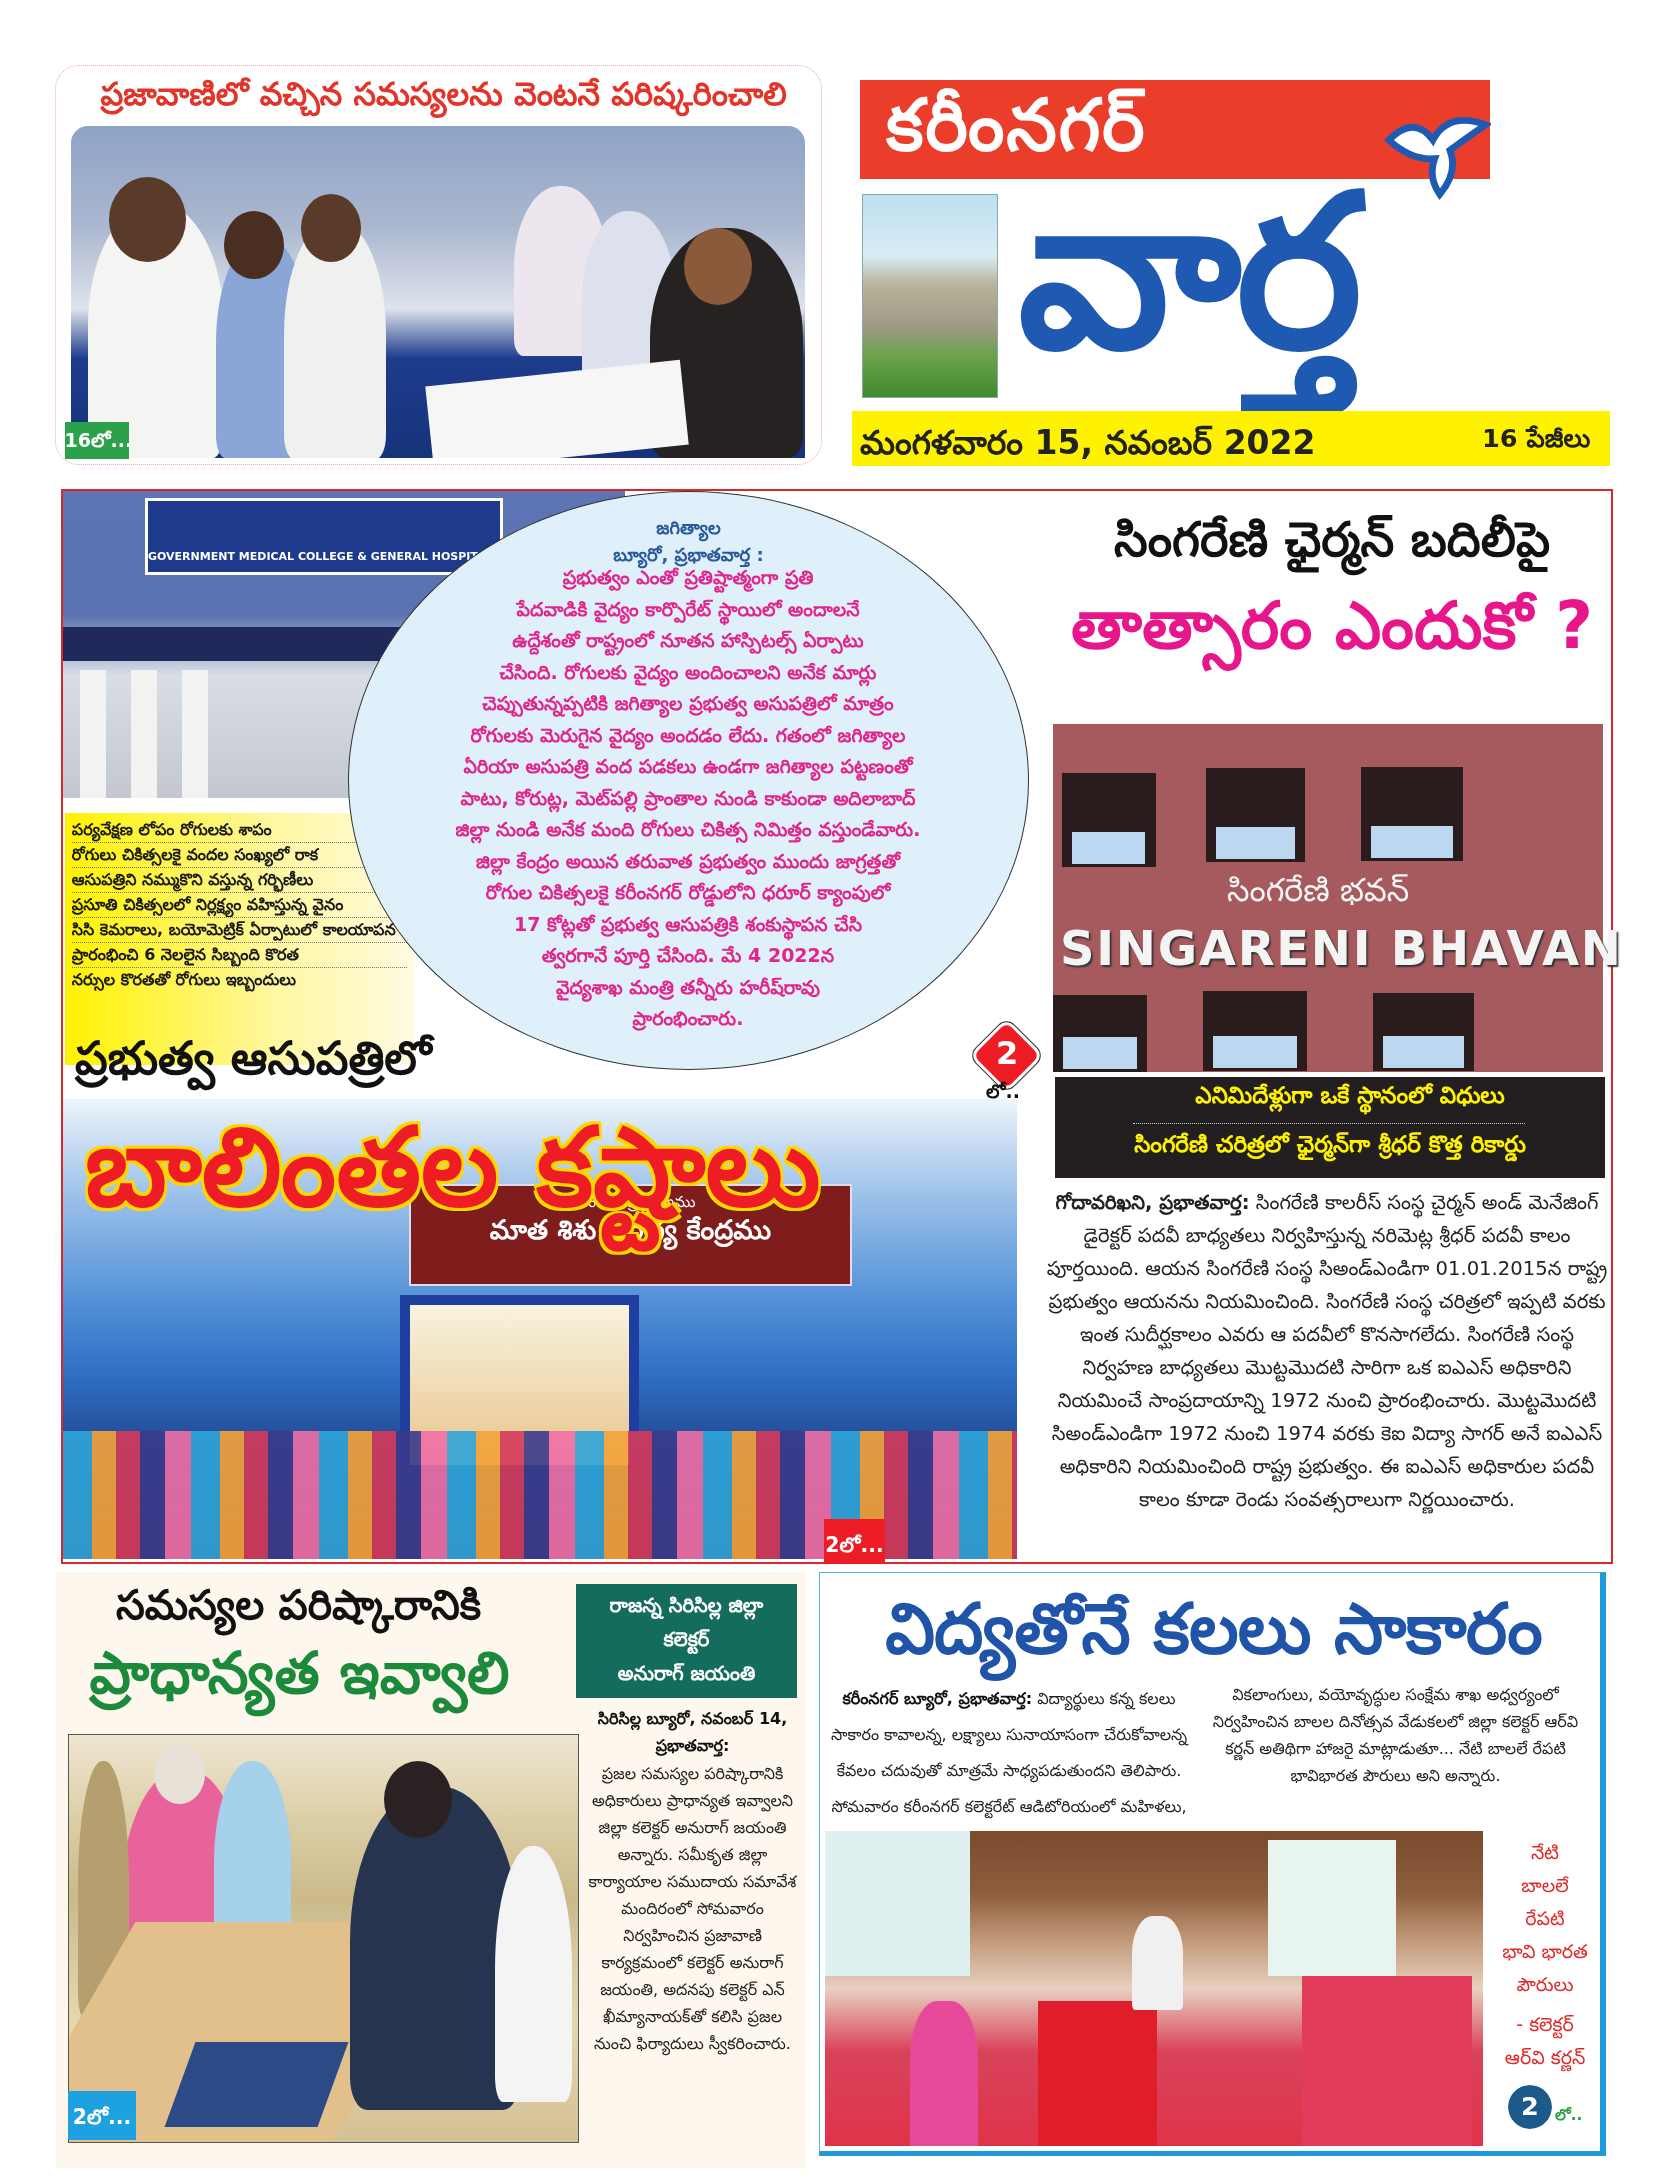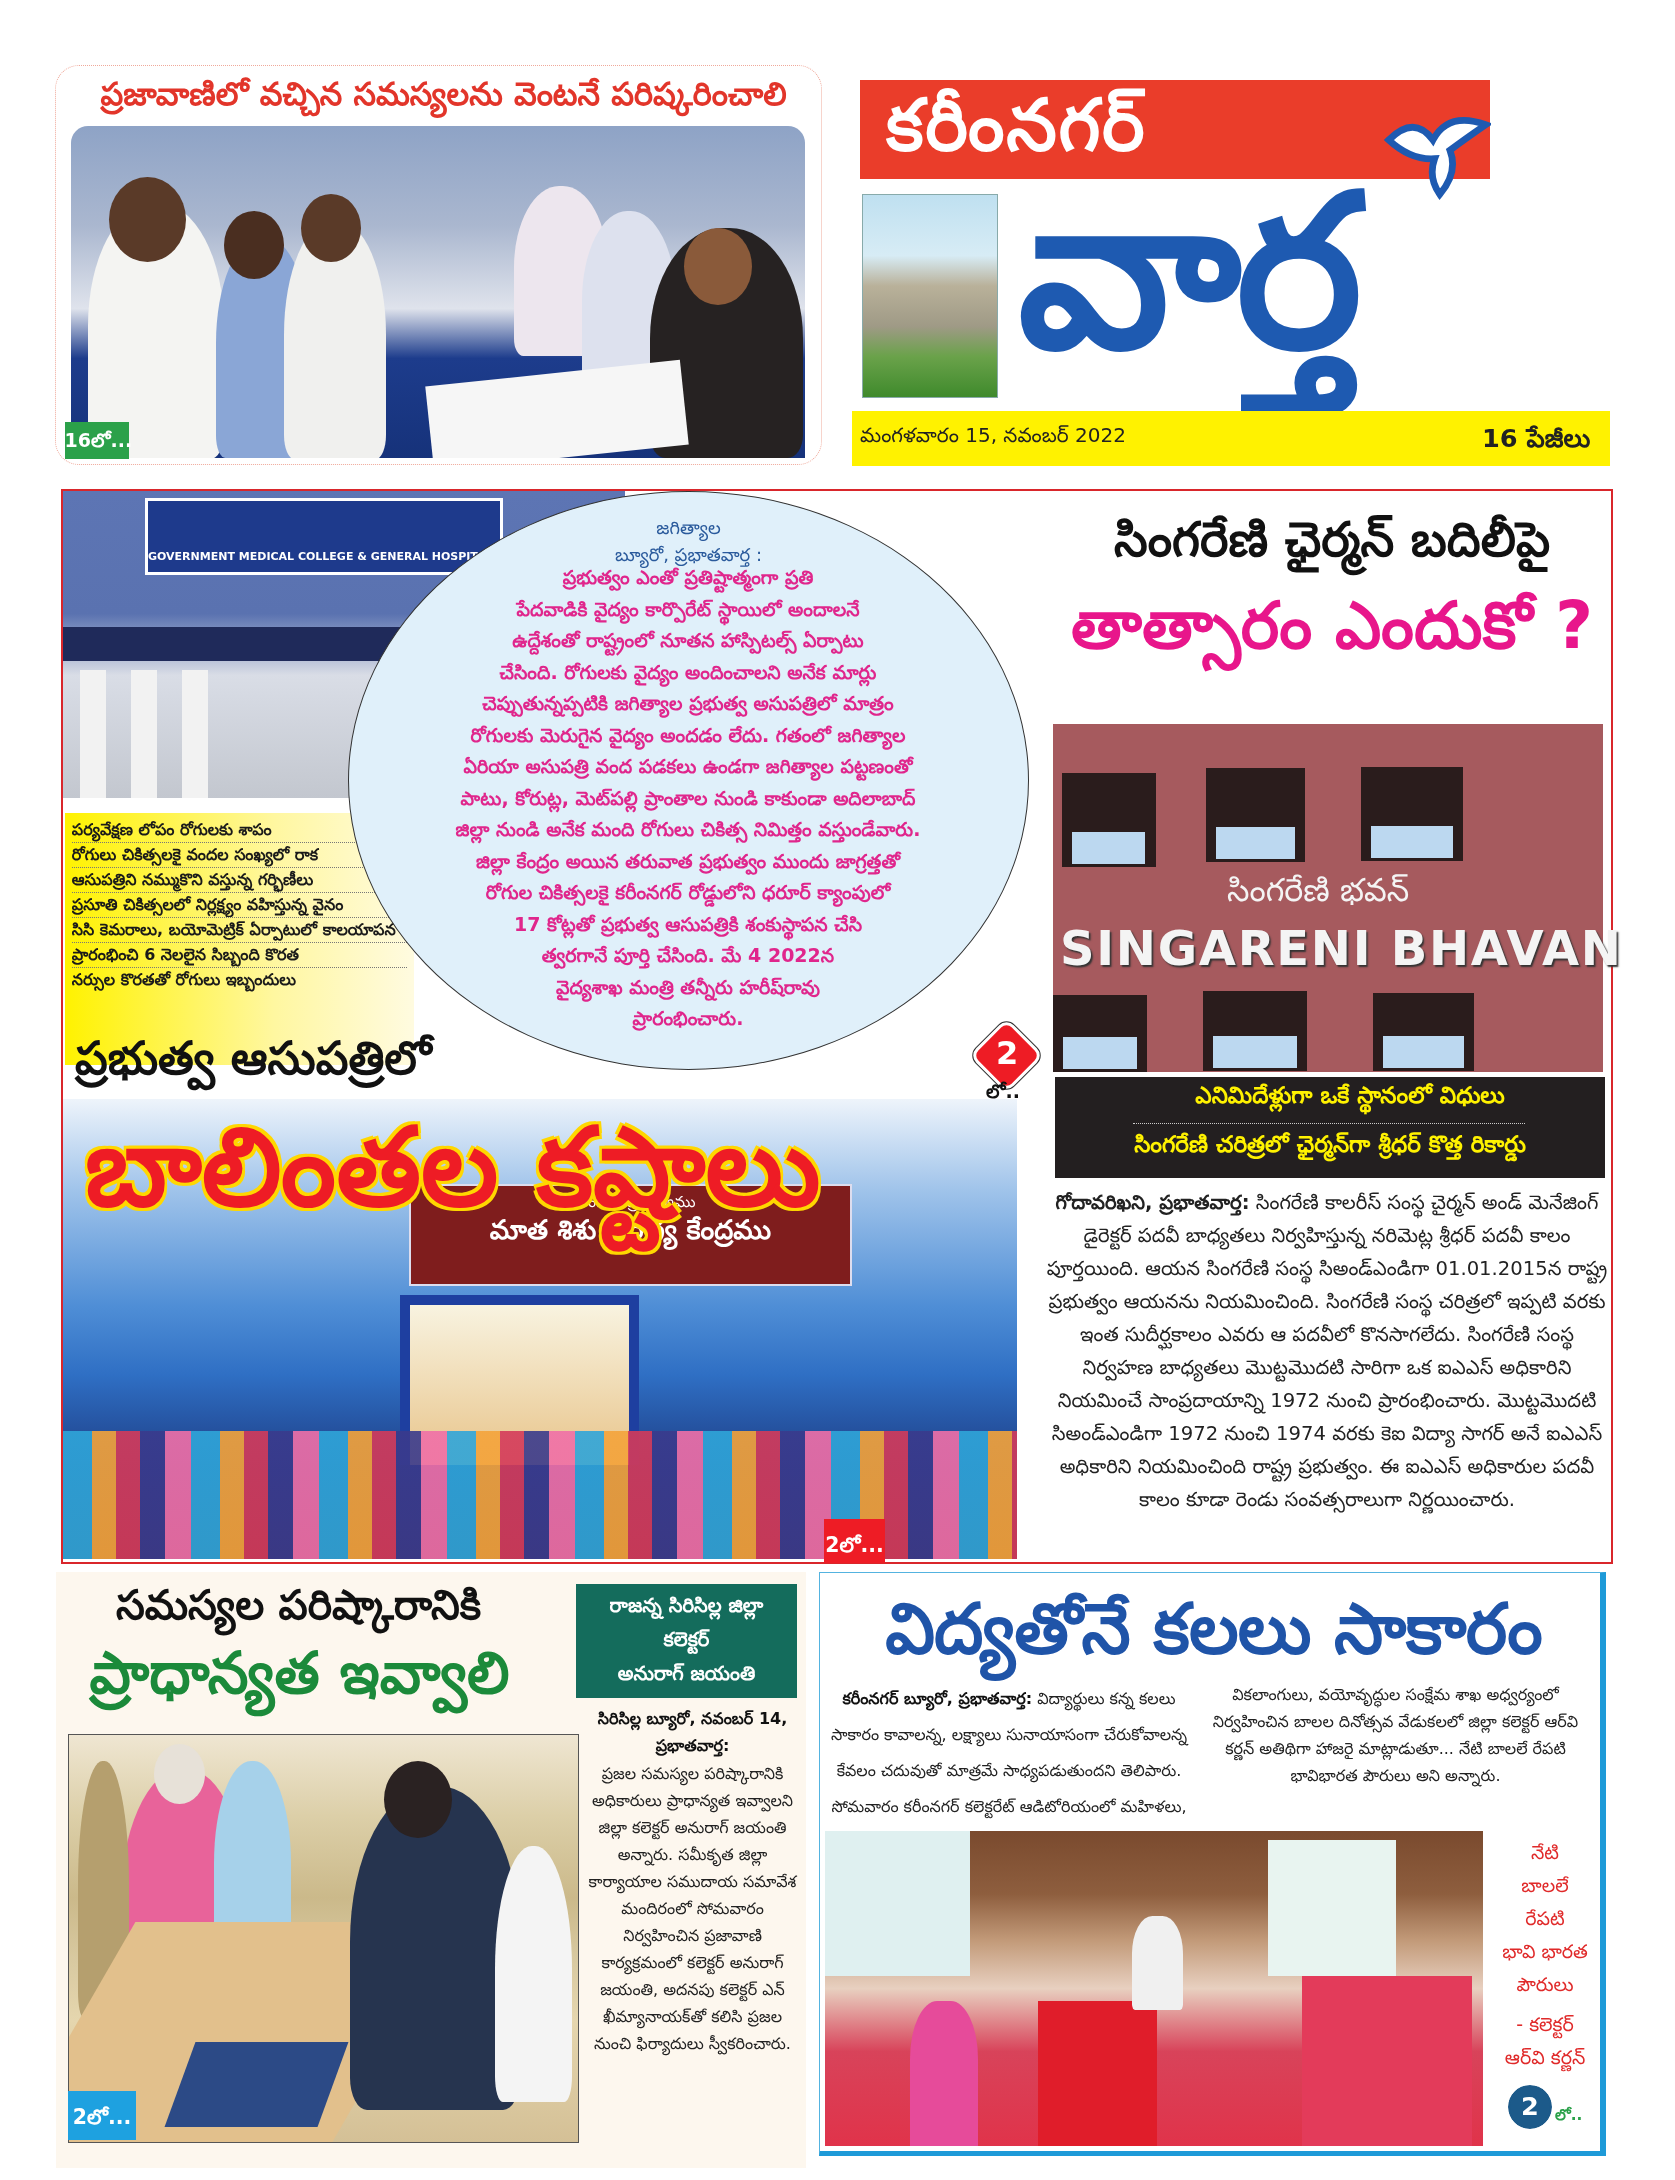--- a/index.html
+++ b/index.html
@@ -17,34 +17,34 @@
   #teaser-badge { left: 8.5px; top: 356px; width: 64px; height: 37px; background: #2ba14a; color: #fff; font-weight: bold; font-size: 19px; line-height: 37px; text-align: center; }
 
   
   #masthead-red { left: 860px; top: 80px; width: 630px; height: 99px; background: #ea3d2a; }
   #masthead-city { left: 886px; top: 83px; font-size: 72px; font-weight: bold; color: #fff; letter-spacing: 1.7px; white-space: nowrap; }
   #masthead-dove { left: 1380px; top: 106px; width: 111px; height: 119px; }
   #masthead-photo { left: 862px; top: 194px; width: 136px; height: 204px; border: 0.9px solid #8aa; overflow: hidden;
      background: linear-gradient(180deg, #bfe0f0 0%, #d7ecf5 30%, #b9b19a 45%, #9f9a86 65%, #6aa24a 80%, #3f8a2c 100%); }
   #masthead-vaartha { left: 1018px; top: 166px; font-size: 213px; font-weight: bold; color: #1e5ab1; line-height: 1; white-space: nowrap; letter-spacing: -5.1px; }
   #masthead-yellow { left: 852px; top: 411px; width: 758px; height: 55px; background: #fff200; }
-  #masthead-date { left: 860px; top: 423px; font-size: 20px; font-weight: normal; color: #222; white-space: nowrap; }
+  #masthead-date { left: 860px; top: 423px; font-size: 33px; font-weight: bold; color: #222; white-space: nowrap; }
   #masthead-pages { left: 1482px; top: 423px; font-size: 25.6px; font-weight: bold; color: #222; white-space: nowrap; }
 
   
   #main-box { left: 61px; top: 489px; width: 1552px; height: 1075px; border: 2.6px solid #d9262b; background: #fff; }
 
   
   #hosp-top { left: 63px; top: 491px; width: 562px; height: 307px; background: linear-gradient(180deg,#5d75b4 0%, #5a72b0 40%, #d9dde6 60%, #c3c7cf 100%); overflow: hidden; }
   #hosp-sign { left: 145px; top: 498px; width: 358px; height: 77px; background: #1e3a8c; border: 3.4px solid #fff; color: #fff; font-size: 11px; font-weight: bold; text-align: center; padding-top: 49px; white-space: nowrap; overflow: hidden; }
   #points-box { left: 65px; top: 813px; width: 349px; height: 252px; background: linear-gradient(90deg,#fff200 0%,#fff7a0 60%,#fffbe0 100%); padding: 5.1px 6.8px; }
   .point { font-size: 16px; font-weight: bold; color: #1a1a1a; line-height: 24px; border-bottom: 0.9px dotted #777; white-space: nowrap; overflow: hidden; }
 
   #circle { left: 348px; top: 491px; width: 681px; height: 579px; border-radius: 50%; border: 1.7px solid #333; background: #e0f0fa; }
-  #circle-bureau { left: 358px; top: 514px; width: 661px; text-align: center; color: #2a5a9c; font-size: 18px; font-weight: normal; line-height: 27px; }
+  #circle-bureau { left: 358px; top: 514px; width: 661px; text-align: center; color: #2a5a9c; font-size: 18px; font-weight: bold; line-height: 27px; }
   #circle-body { left: 400px; top: 562px; width: 576px; text-align: center; color: #e0268c; font-size: 19px; font-weight: bold; line-height: 31.5px; }
 
   #subhead { left: 75px; top: 1031px; font-size: 46px; font-weight: bold; color: #111; white-space: nowrap; }
   #hosp-bottom { left: 63px; top: 1099px; width: 954px; height: 460px;
      background: linear-gradient(180deg,#eef4fb 0%, #9fc3ea 20%, #4f8ed6 45%, #2f6fc4 60%, #1e3e86 80%, #3a2a3c 100%); overflow: hidden; }
   #mainhead { left: 85px; top: 1104px; font-size: 109px; font-weight: bold; color: #ee1c25; white-space: nowrap;
      text-shadow: 2.6px 2.6px 0 #ffd700, -2.6px -2.6px 0 #ffd700, 2.6px -2.6px 0 #ffd700, -2.6px 2.6px 0 #ffd700; }
   #kendram-sign { left: 409px; top: 1184px; width: 443px; height: 102px; background: #7f1d1d; color: #fff; text-align: center; border: 2.6px solid #dde; }
   #kendram-sign .l1 { font-size: 15.3px; margin-top: 6.8px; }
   #kendram-sign .l2 { font-size: 27px; font-weight: bold; }

